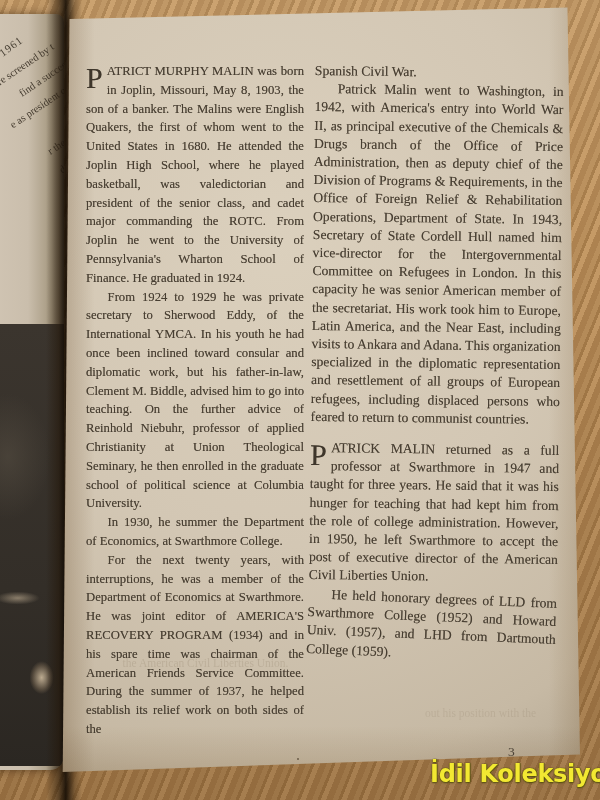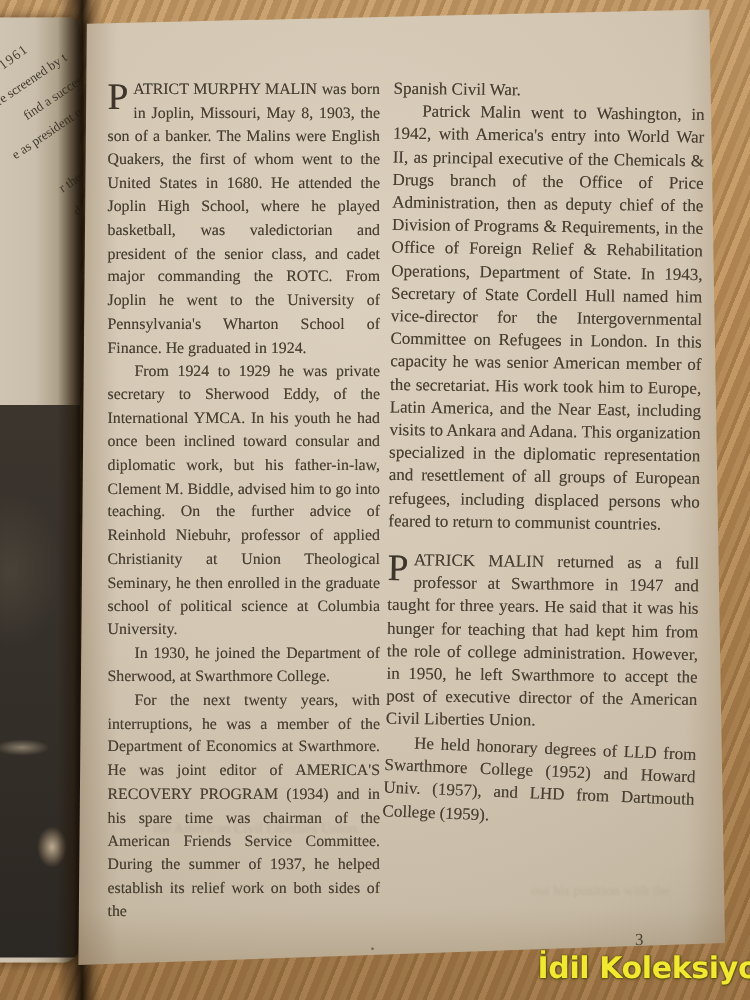--- a/index.html
+++ b/index.html
@@ -124,21 +124,21 @@
 
 <div class="spine"></div>
 
 <div class="main-page">
 
   <div class="page-columns">
 
     <div class="col col-left">
       <p class="para dc"><span class="dropcap">P</span><span>ATRICT MURPHY MALIN was born in Joplin, Missouri, May 8, 1903, the son of a banker. The Malins were English Quakers, the first of whom went to the United States in 1680. He attended the Joplin High School, where he played basketball, was valedictorian and president of the senior class, and cadet major commanding the ROTC. From Joplin he went to the University of Pennsylvania's Wharton School of Finance. He graduated in 1924.</span></p>
       <p class="para">From 1924 to 1929 he was private secretary to Sherwood Eddy, of the International YMCA. In his youth he had once been inclined toward consular and diplomatic work, but his father-in-law, Clement M. Biddle, advised him to go into teaching. On the further advice of Reinhold Niebuhr, professor of applied Christianity at Union Theological Seminary, he then enrolled in the graduate school of political science at Columbia University.</p>
-      <p class="para">In 1930, he joined the Department of Sherwood, at Swarthmore College.</p>
+      <p class="para">In 1930, he summer the Department of Economics, at Swarthmore College.</p>
       <p class="para">For the next twenty years, with interruptions, he was a member of the Department of Economics at Swarthmore. He was joint editor of AMERICA'S RECOVERY PROGRAM (1934) and in his spare time was chairman of the American Friends Service Committee. During the summer of 1937, he helped establish its relief work on both sides of the</p>
     </div>
 
     <div class="col col-right">
       <p class="para flush">Spanish Civil War.</p>
       <p class="para">Patrick Malin went to Washington, in 1942, with America's entry into World War II, as principal executive of the Chemicals &amp; Drugs branch of the Office of Price Administration, then as deputy chief of the Division of Programs &amp; Requirements, in the Office of Foreign Relief &amp; Rehabilitation Operations, Department of State. In 1943, Secretary of State Cordell Hull named him vice-director for the Intergovernmental Committee on Refugees in London. In this capacity he was senior American member of the secretariat. His work took him to Europe, Latin America, and the Near East, including visits to Ankara and Adana. This organization specialized in the diplomatic representation and resettlement of all groups of European refugees, including displaced persons who feared to return to communist countries.</p>
       <p class="para dc gap"><span class="dropcap">P</span><span>ATRICK MALIN returned as a full professor at Swarthmore in 1947 and taught for three years. He said that it was his hunger for teaching that had kept him from the role of college administration. However, in 1950, he left Swarthmore to accept the post of executive director of the American Civil Liberties Union.</span></p>
       <p class="para tilt">He held honorary degrees of LLD from Swarthmore College (1952) and Howard Univ. (1957), and LHD from Dartmouth College (1959).</p>
     </div>
 

